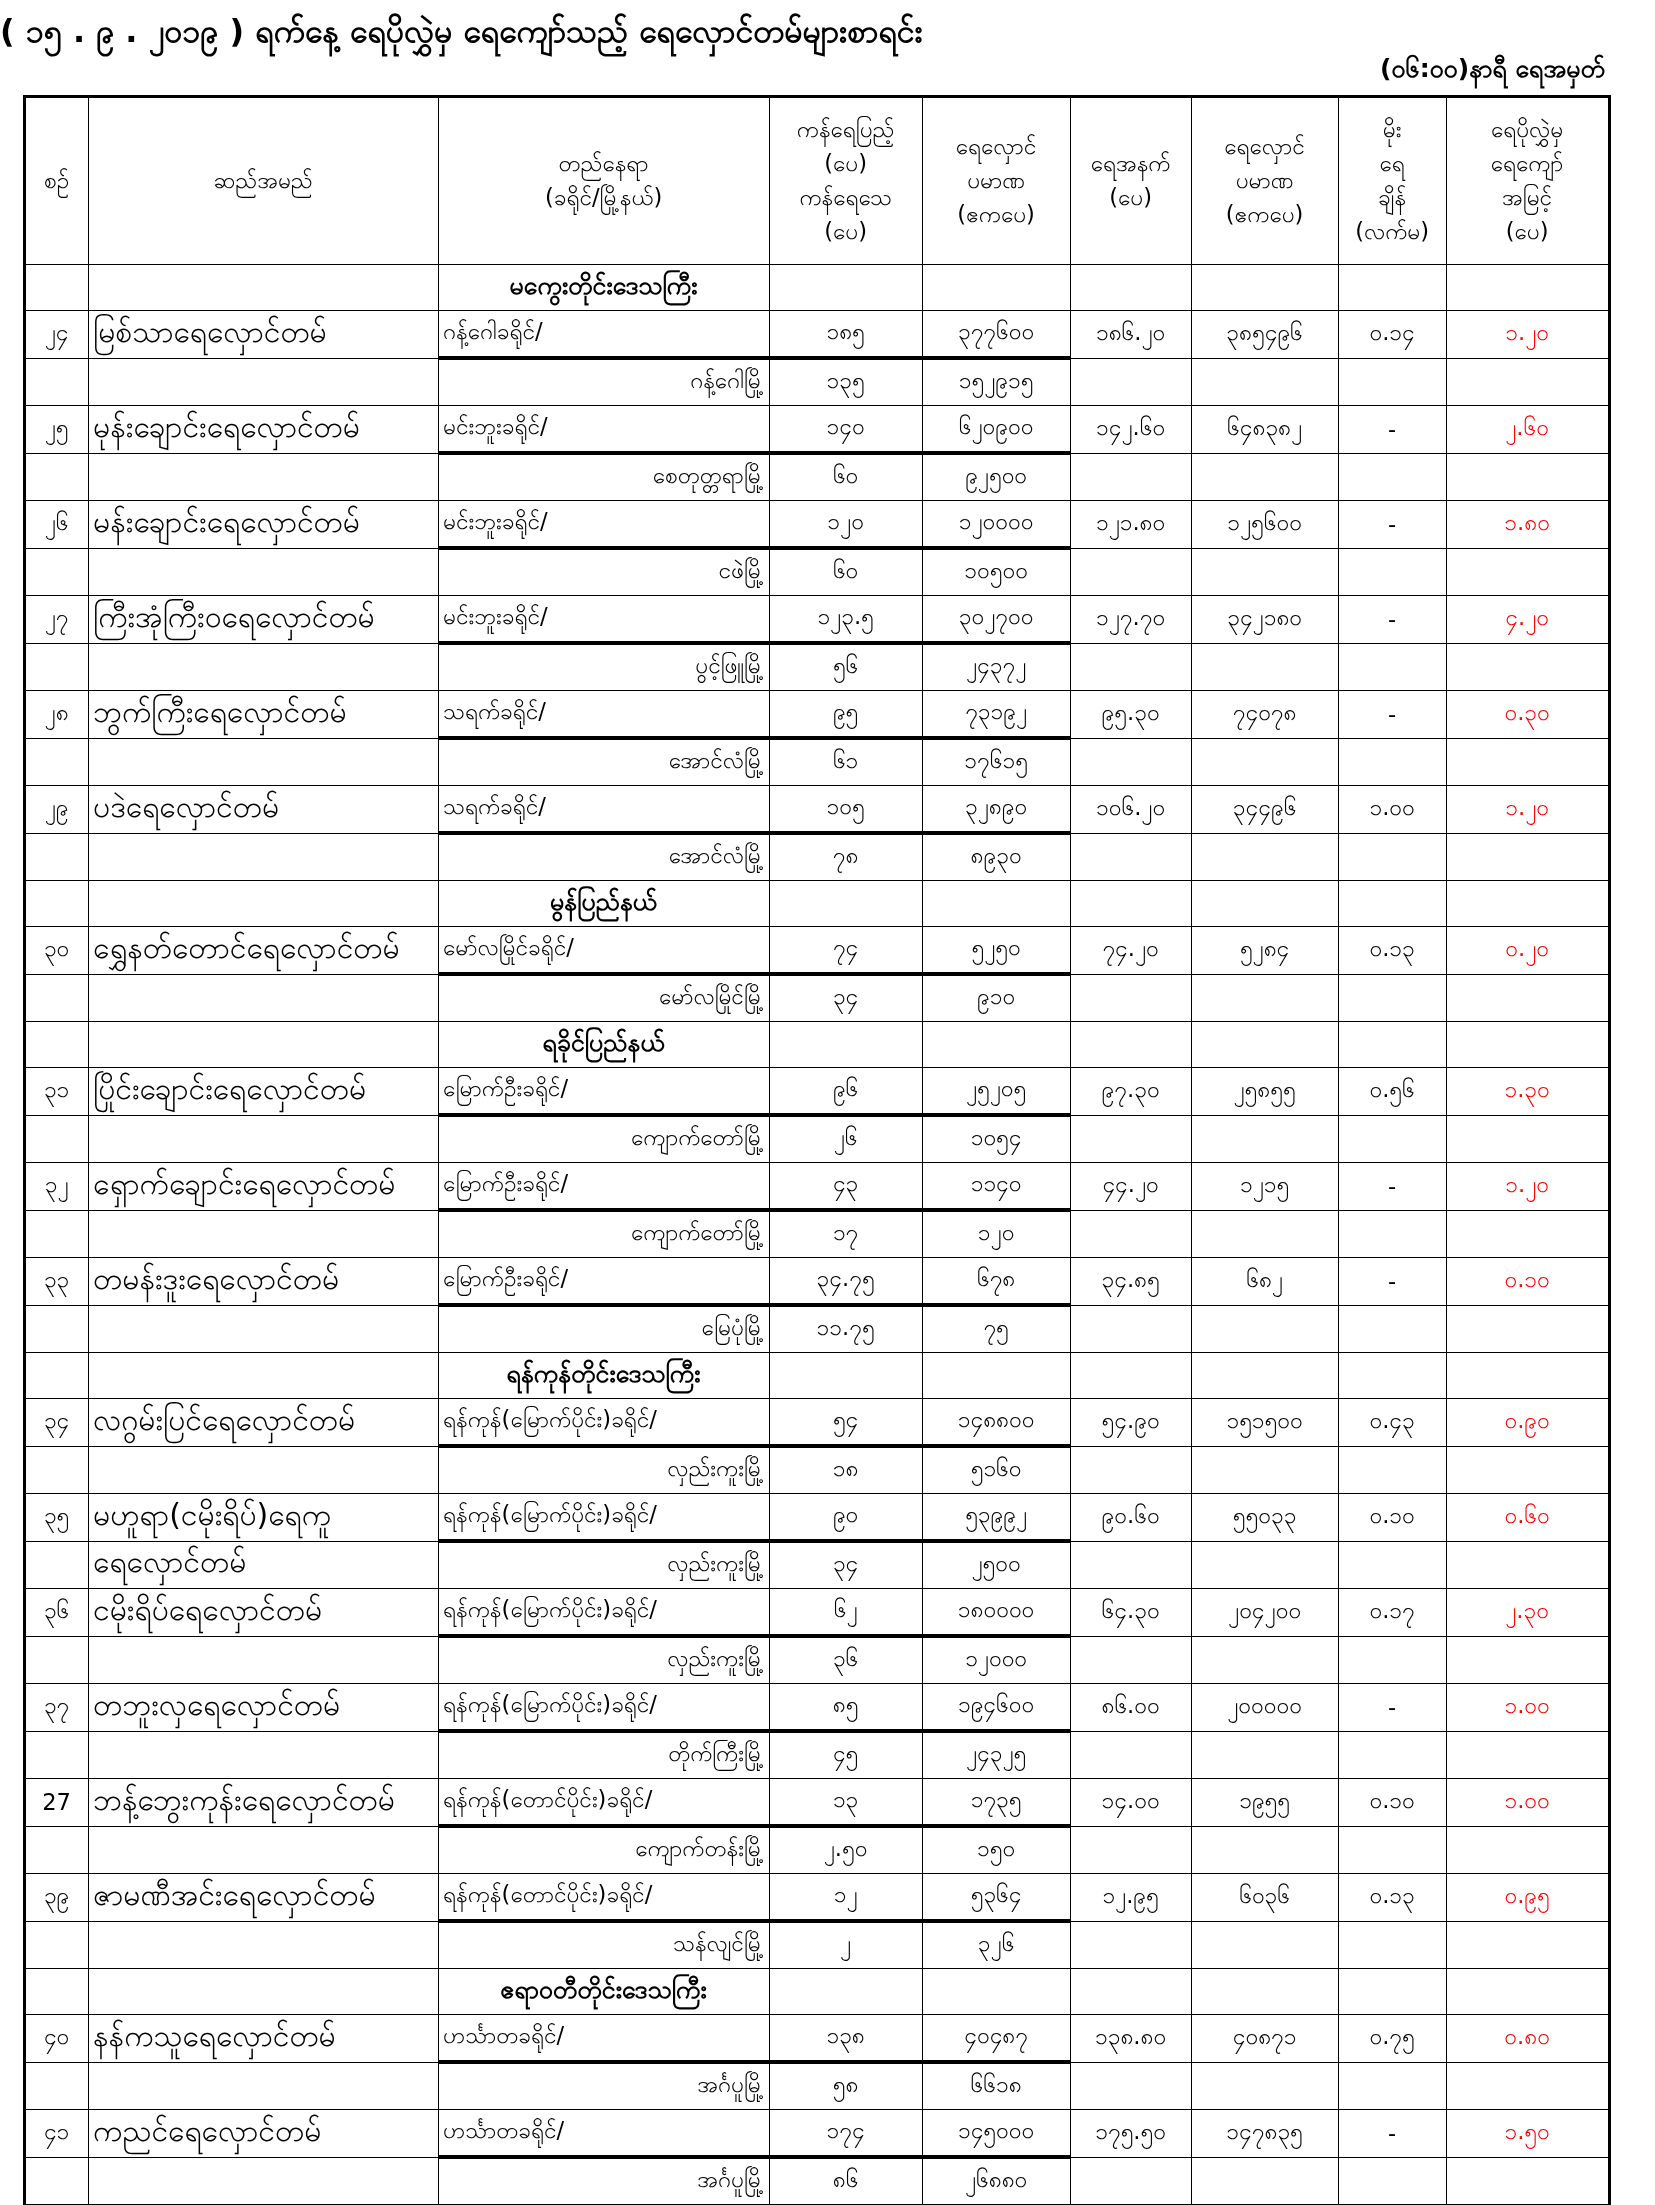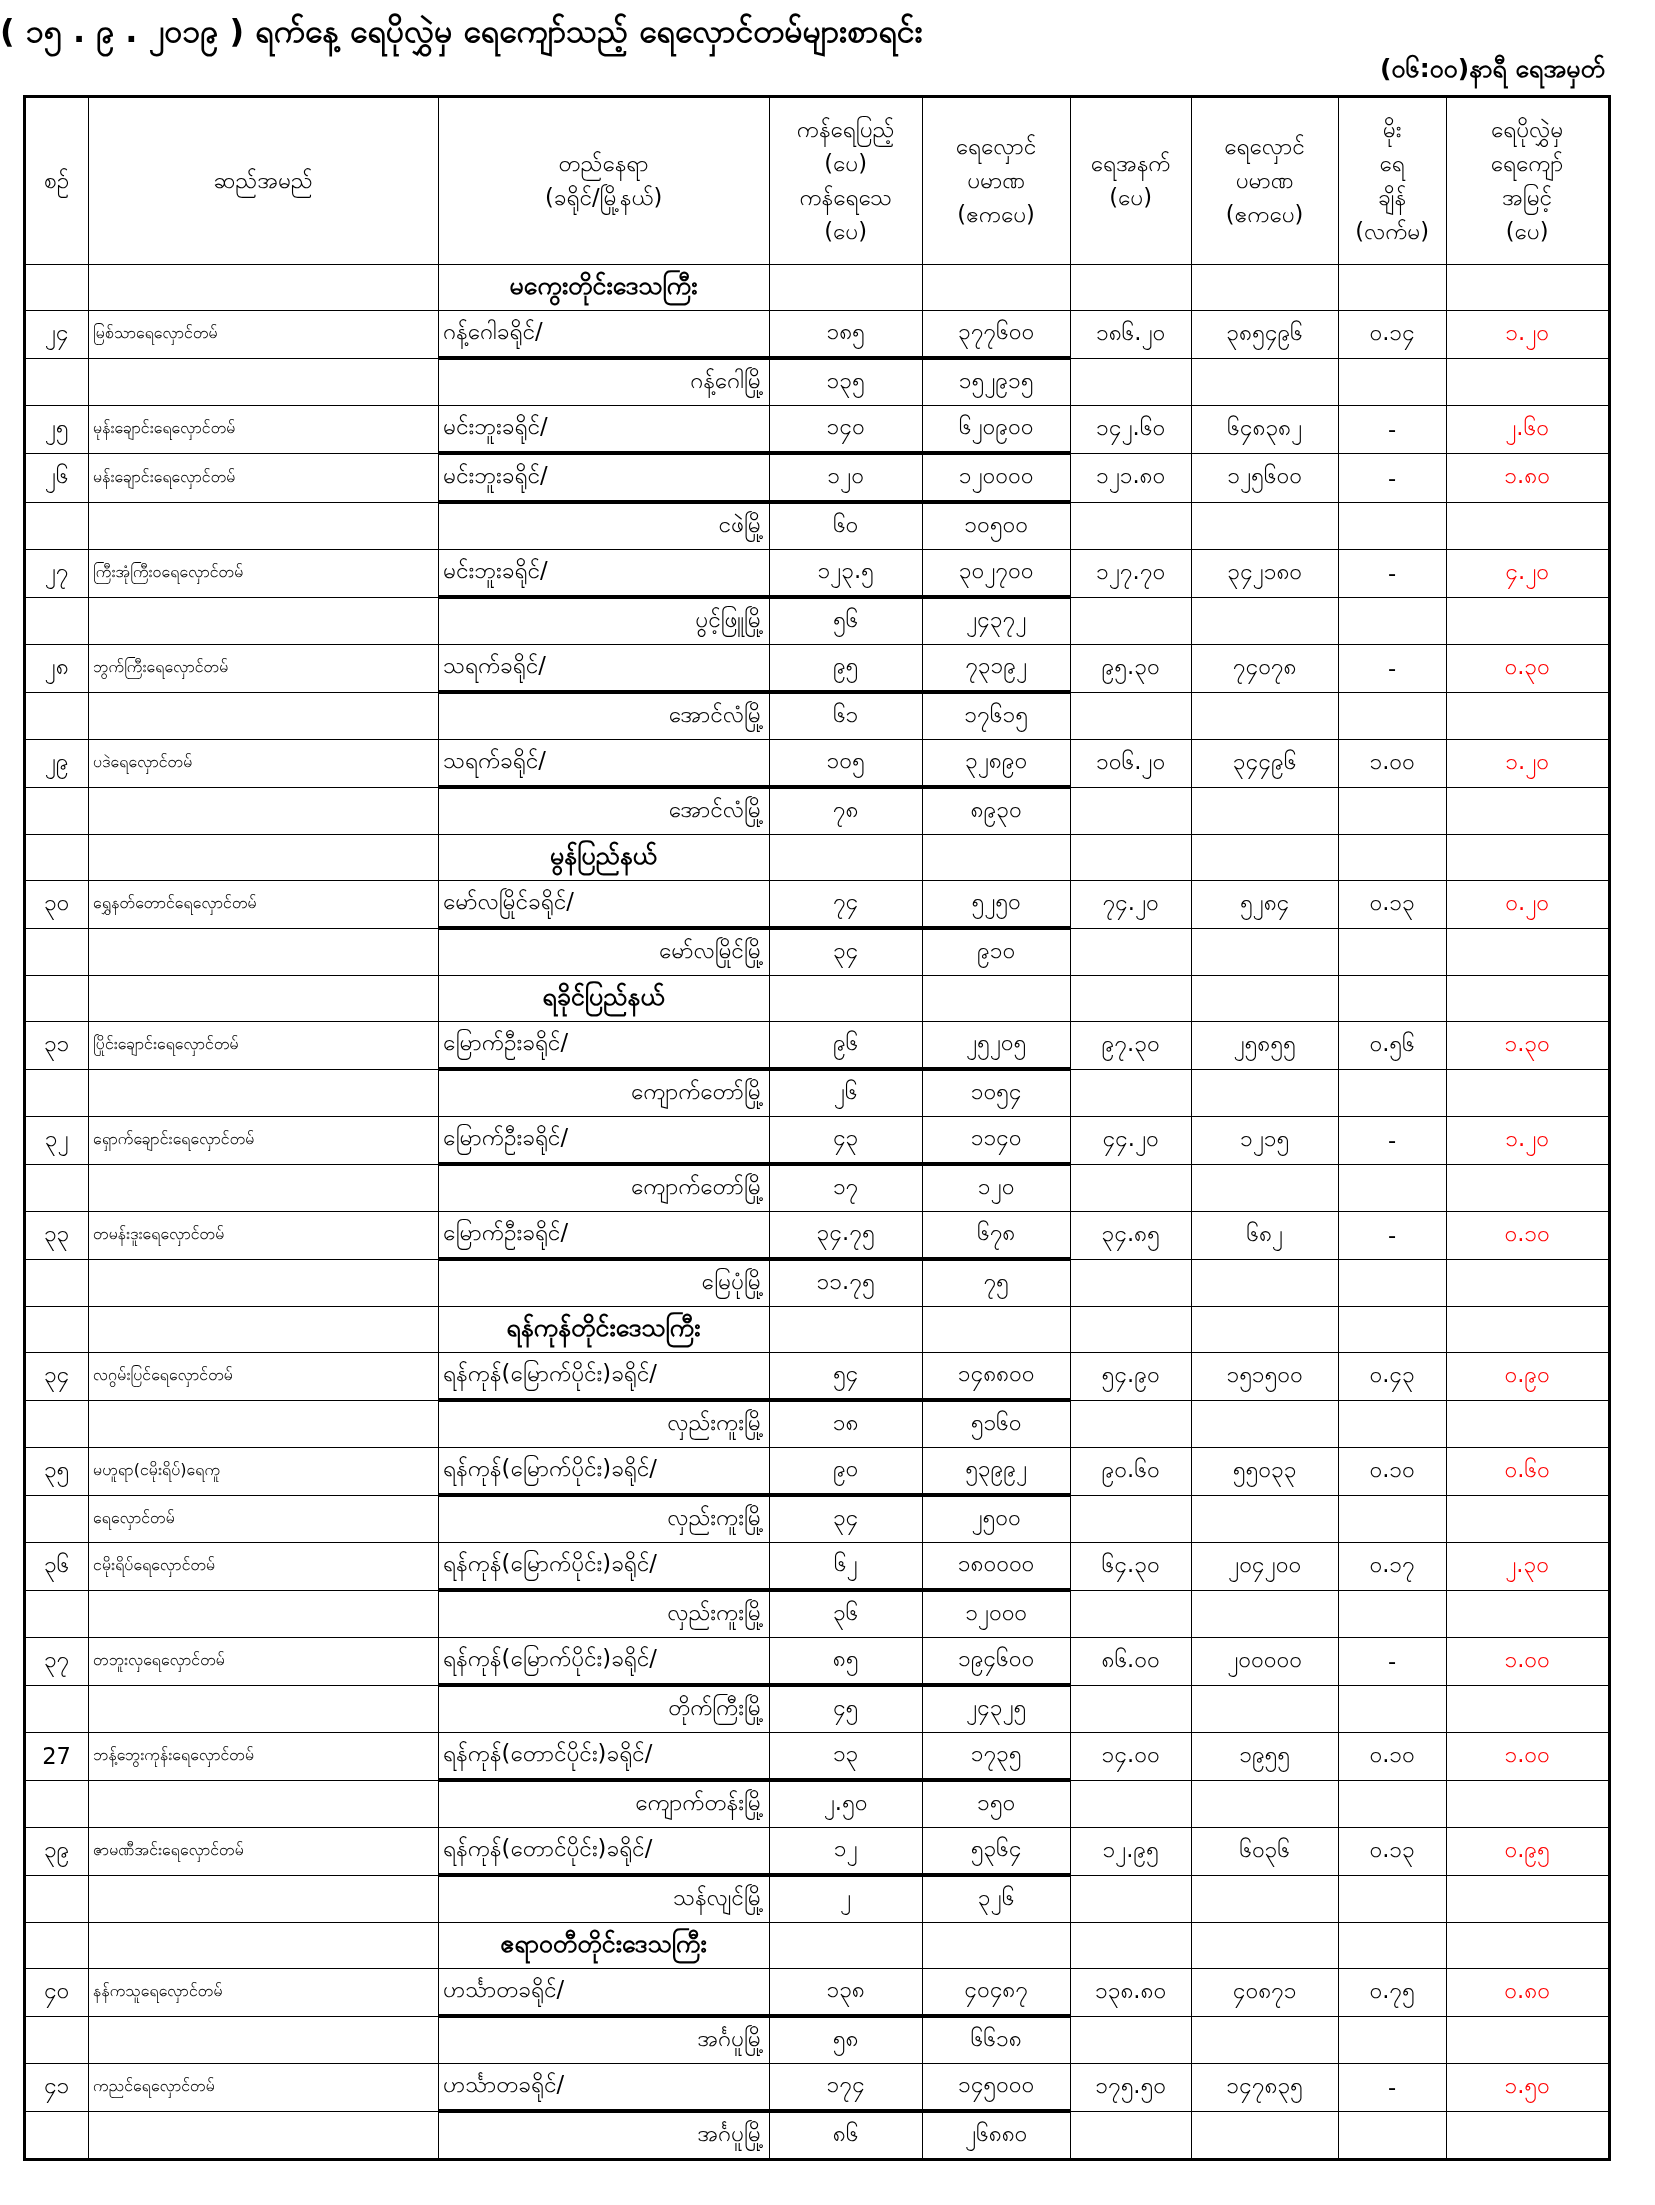--- a/index.html
+++ b/index.html
@@ -10,21 +10,21 @@
   td{ border:1.5px solid #000; font-size:22.6px; padding:0 4.5px; vertical-align:middle; overflow:hidden; }
   tr.hdr td{ height:166px; text-align:center; white-space:pre-line; line-height:1.5; padding:0 1.5px; }
   tr.body-row td{ height:45px; }
   td.c-center{ text-align:center; }
   td.c-left{ text-align:left; }
   td.c-right{ text-align:right; }
   td.heavy{ border-bottom:4.5px solid #000; }
   tr.region-row td{ height:45px; }
   tr.region-row td.region{ font-weight:bold; font-size:25px; text-align:center; }
   td.red{ color:#ff0000; }
-  .dam{ font-size:16px; }
+  .dam{ font-size:30px; }
 </style>
 </head>
 <body>
 
 <div class="title">( ၁၅ . ၉ . ၂၀၁၉ ) ရက်နေ့ ရေပိုလွှဲမှ ရေကျော်သည့် ရေလှောင်တမ်များစာရင်း</div>
 <div class="subtitle">(၀၆:၀၀)နာရီ ရေအမှတ်</div>
 
 <table>
   <colgroup>
     <col style="width:64px">
@@ -102,20 +102,31 @@
         <td class="c-left dam">မုန်းချောင်းရေလှောင်တမ်</td>
         <td class="c-left heavy">မင်းဘူးခရိုင်/</td>
         <td class="c-center heavy">၁၄၀</td>
         <td class="c-center heavy">၆၂၀၉၀၀</td>
         <td class="c-center">၁၄၂.၆၀</td>
         <td class="c-center">၆၄၈၃၈၂</td>
         <td class="c-center">-</td>
         <td class="c-center red">၂.၆၀</td>
       </tr>
       <tr class="body-row">
+        <td></td>
+        <td class="c-left dam"></td>
+        <td class="c-right">စေတုတ္တရာမြို့</td>
+        <td class="c-center">၆၀</td>
+        <td class="c-center">၉၂၅၀၀</td>
+        <td></td>
+        <td></td>
+        <td></td>
+        <td></td>
+      </tr>
+      <tr class="body-row">
         <td class="c-center">၂၆</td>
         <td class="c-left dam">မန်းချောင်းရေလှောင်တမ်</td>
         <td class="c-left heavy">မင်းဘူးခရိုင်/</td>
         <td class="c-center heavy">၁၂၀</td>
         <td class="c-center heavy">၁၂၀၀၀၀</td>
         <td class="c-center">၁၂၁.၈၀</td>
         <td class="c-center">၁၂၅၆၀၀</td>
         <td class="c-center">-</td>
         <td class="c-center red">၁.၈၀</td>
       </tr>

